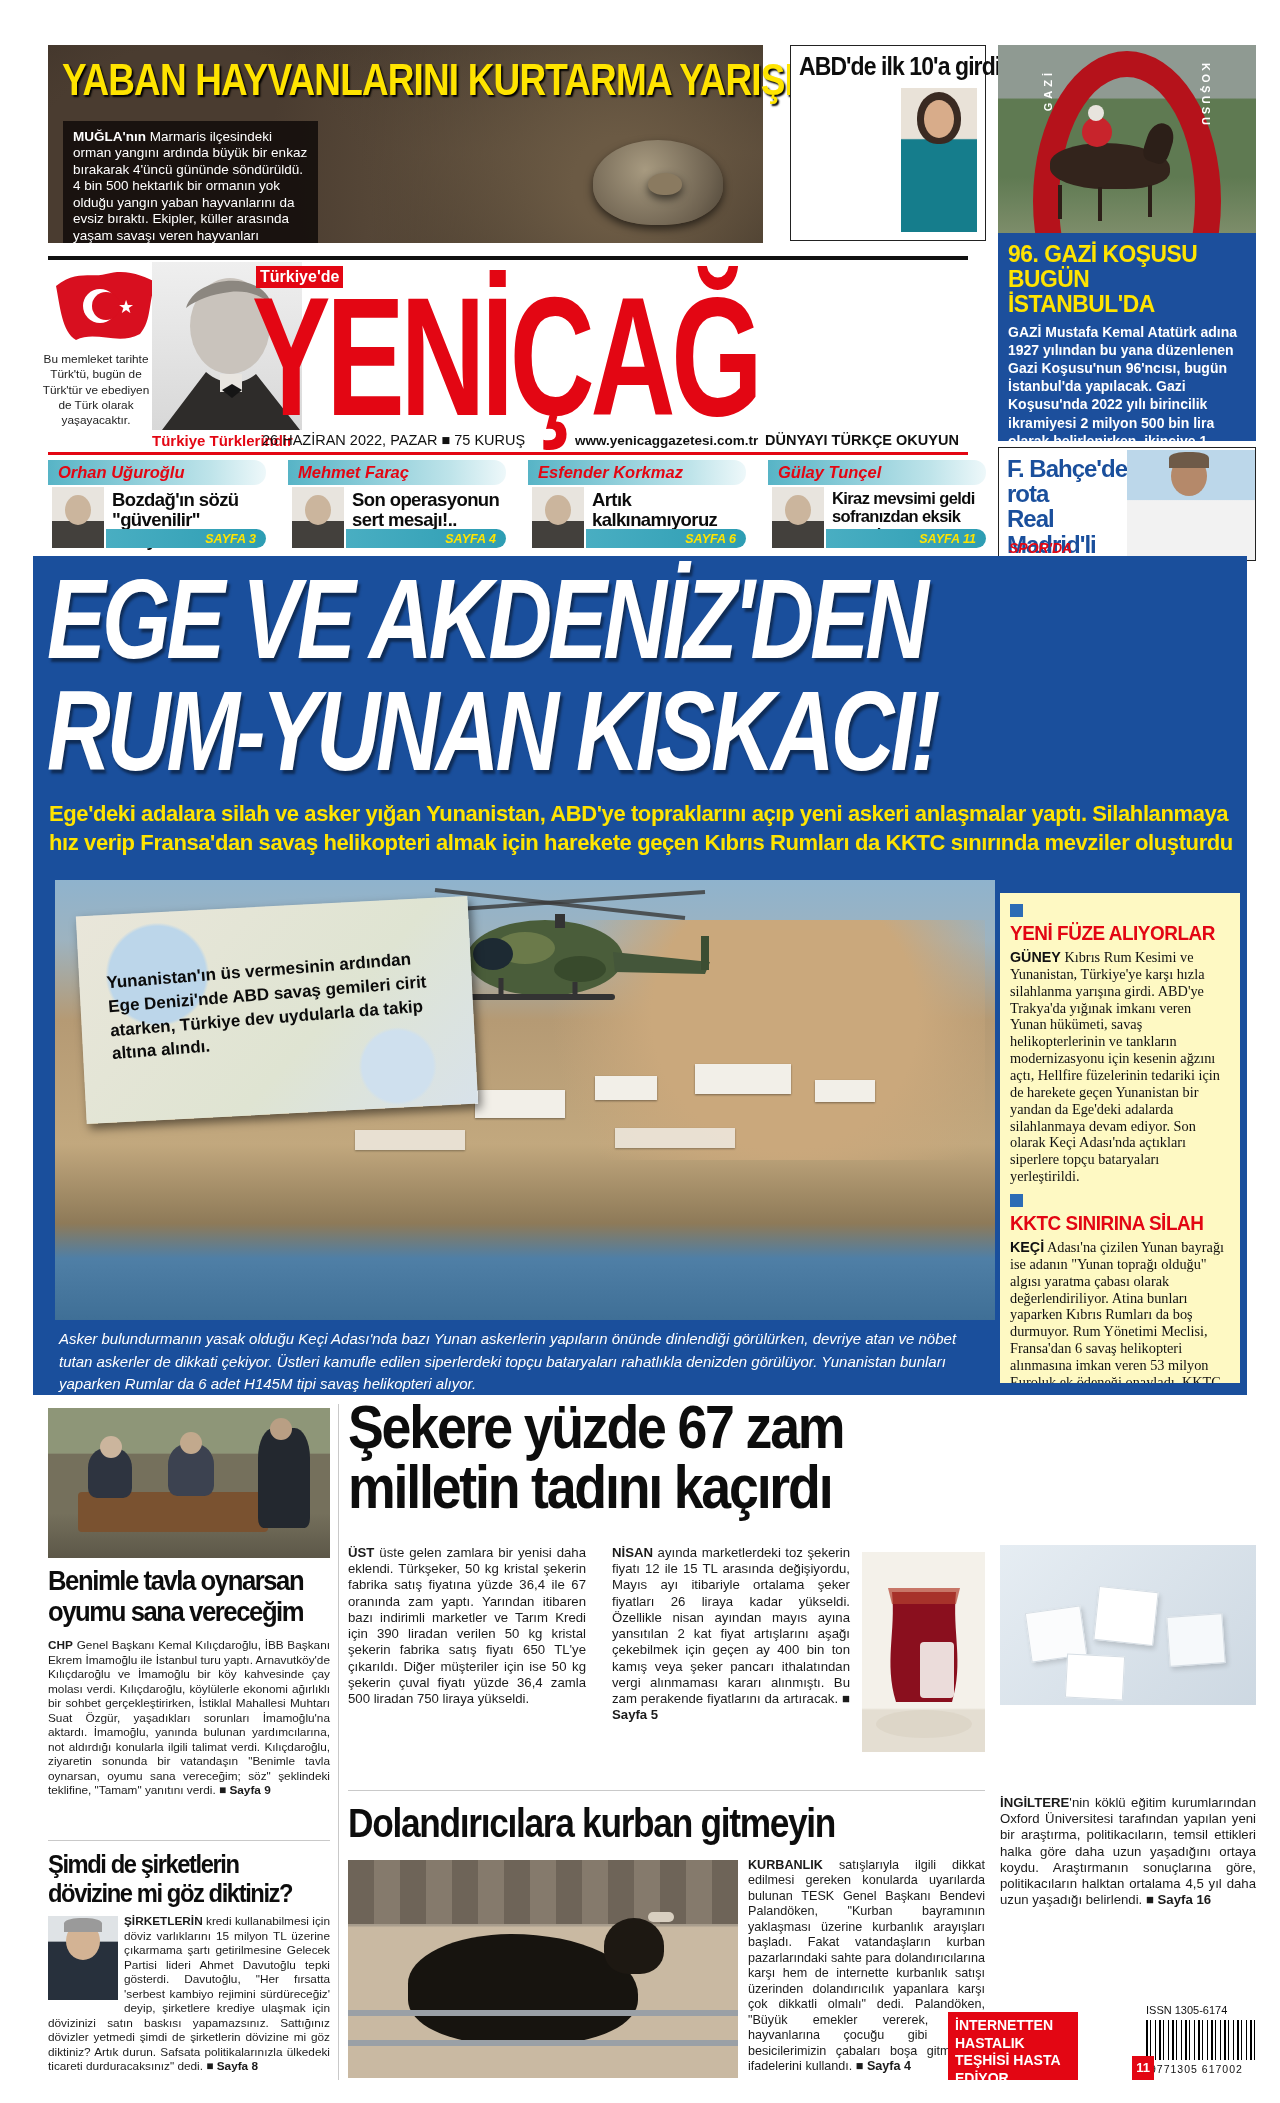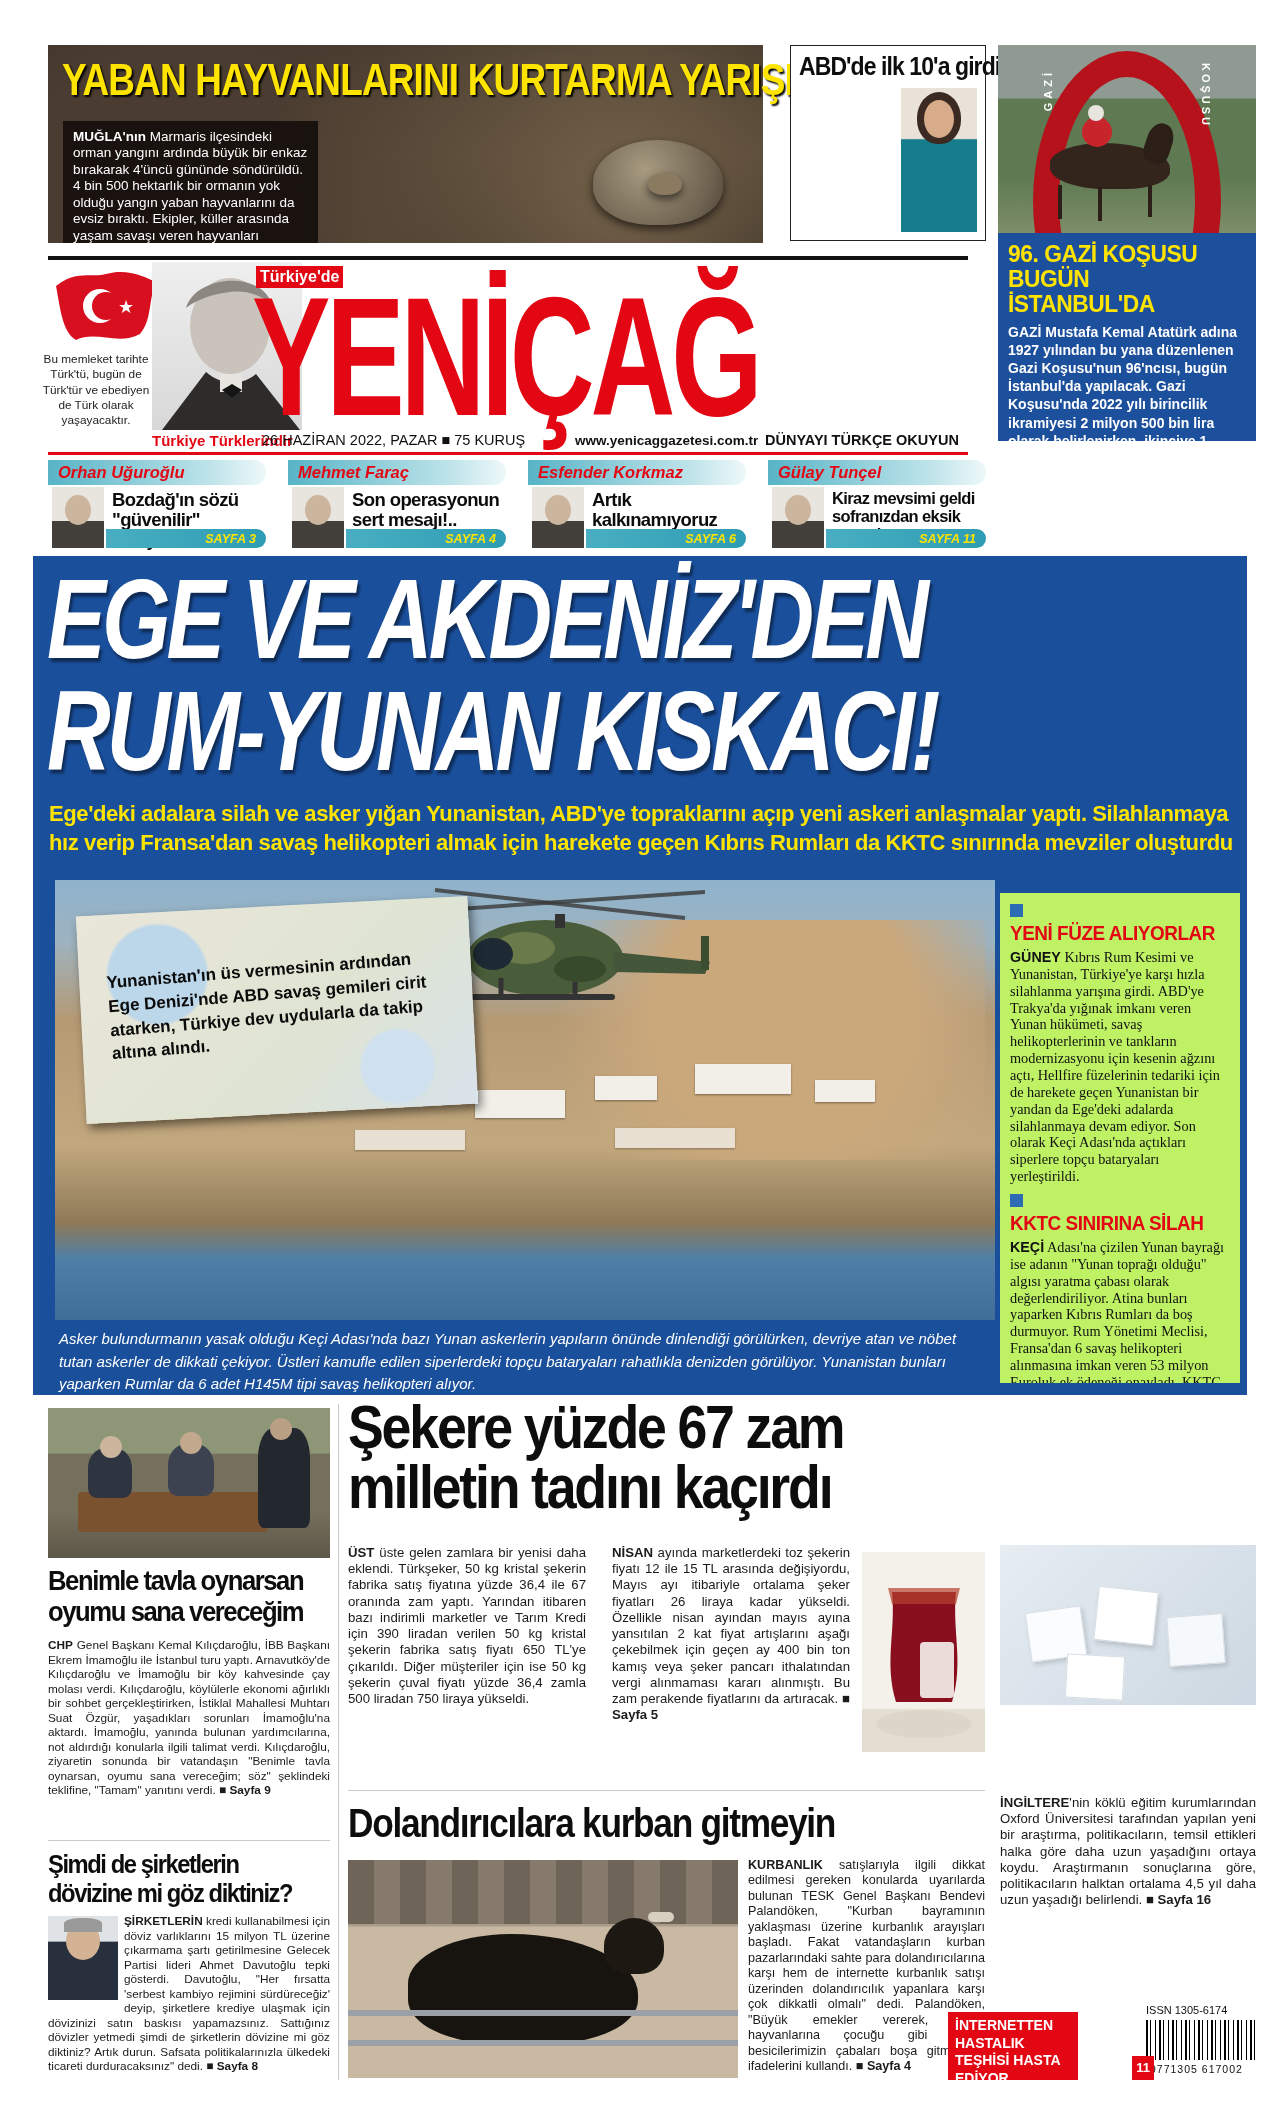--- a/index.html
+++ b/index.html
@@ -47,21 +47,21 @@
      overflow:hidden}
   .bld{position:absolute;background:#f2efe8;box-shadow:0 1px 2px rgba(0,0,0,.4)}
   .mapbox{background:
      radial-gradient(circle at 20% 30%,#bcd6ea 0 14%,transparent 15%),
      radial-gradient(circle at 80% 80%,#cfe0ee 0 10%,transparent 11%),
      linear-gradient(135deg,#e9e6da,#dfe4d2 60%,#d8e2ea);
      box-shadow:3px 5px 10px rgba(0,0,0,.5);transform:rotate(-3deg)}
   .mapnote{font-weight:bold;font-size:17px;line-height:1.4;color:#0b0b0b;transform:rotate(-1.5deg)}
   .caption{color:#fff;font-style:italic;font-size:15px;line-height:1.5}
   
-  .sbox{background:#bef264;padding:10px 10px 20px 10px}
+  .sbox{background:#fef9c3;padding:10px 10px 20px 10px}
   .stitle{color:#e30613;font-weight:bold;font-size:21px;letter-spacing:-.5px}
   .sq{display:inline-block;width:13px;height:13px;background:#2d6cb5;margin-right:7px}
   .sbody{font-family:"Liberation Serif",serif;font-size:14.3px;line-height:1.18;color:#111;text-align:left}
   .lead{font-family:"Liberation Sans",sans-serif;font-weight:bold}
   
   .bighead{color:#0d0d0d;font-weight:bold;font-size:61px;letter-spacing:-2.5px;line-height:.98}
   .midhead{color:#0d0d0d;font-weight:bold;font-size:37px;letter-spacing:-1.5px}
   .bbody{font-size:13.2px;line-height:1.23;color:#1b1b1b;text-align:justify}
   .bluehead{color:#1a4f9c;font-weight:bold;font-size:33px;letter-spacing:-1px;line-height:1.02}
   .promo{background:#e30613;color:#fff;font-weight:bold;font-size:14px;line-height:1.25;padding:5px 7px}
@@ -107,20 +107,32 @@
     <div class="abs" style="left:100px;top:142px;width:4px;height:34px;background:#2c1f18"></div>
     <div class="abs" style="left:150px;top:140px;width:4px;height:32px;background:#2c1f18"></div>
   </div>
   <div class="abs gazi-blue" style="left:998px;top:233px;width:258px;height:208px;padding:8px 10px">
     <div style="width:235px"><span class="gazi-title cond" style="transform:scaleX(.95);white-space:normal">96. GAZİ KOŞUSU BUGÜN İSTANBUL'DA</span></div>
     <div class="gazi-body" style="margin-top:6px">
       <b>GAZİ</b> <span>Mustafa Kemal Atatürk adına 1927 yılından bu yana düzenlenen Gazi Koşusu'nun 96'ncısı, bugün İstanbul'da yapılacak. Gazi Koşusu'nda 2022 yılı birincilik ikramiyesi 2 milyon 500 bin lira olarak belirlenirken, ikinciye 1 milyon, üçüncüye 500 bin, dördüncüye 250 bin ve beşinciye de 125 bin lira ödenecek.</span>
     </div>
   </div>
 
+  <div class="abs wbox" style="left:998px;top:447px;width:258px;height:114px;padding:8px">
+    <div class="abs" style="left:128px;top:2px;width:128px;height:110px;background:linear-gradient(180deg,#bcd7ea 0 45%,#f2f2f2 46%);overflow:hidden">
+      <div class="abs" style="left:44px;top:6px;width:36px;height:40px;border-radius:50%;background:#b5896a"></div>
+      <div class="abs" style="left:42px;top:2px;width:40px;height:16px;border-radius:40% 40% 0 0;background:#6e5a48"></div>
+    </div>
+    <div class="bluehead" style="font-size:24px;width:130px;line-height:1.05">
+      <div>F. Bahçe'de rota</div>
+        <div>Real Madrid'li</div>
+        <div>Mariano Diaz</div>
+    </div>
+    <div class="abs" style="left:10px;bottom:4px;color:#e30613;font-weight:bold;font-style:italic;font-size:14px">SPOR'DA</div>
+  </div>
 
   <div class="abs" style="left:48px;top:256px;width:920px;height:4px;background:#111"></div>
 
   <div class="abs" style="left:52px;top:268px;width:108px;height:80px">
     <svg width="108" height="80" viewBox="0 0 108 80">
       <path d="M4 18 C24 2 40 10 54 6 C74 0 92 8 104 14 C96 34 100 52 88 66 C66 78 44 62 24 72 C10 64 8 38 4 18 Z" fill="#d80f1f"></path>
       <circle cx="48" cy="38" r="17" fill="#fff"></circle>
       <circle cx="54" cy="38" r="14" fill="#d80f1f"></circle>
       <text x="66" y="45" font-size="18" fill="#fff">★</text>
     </svg>

